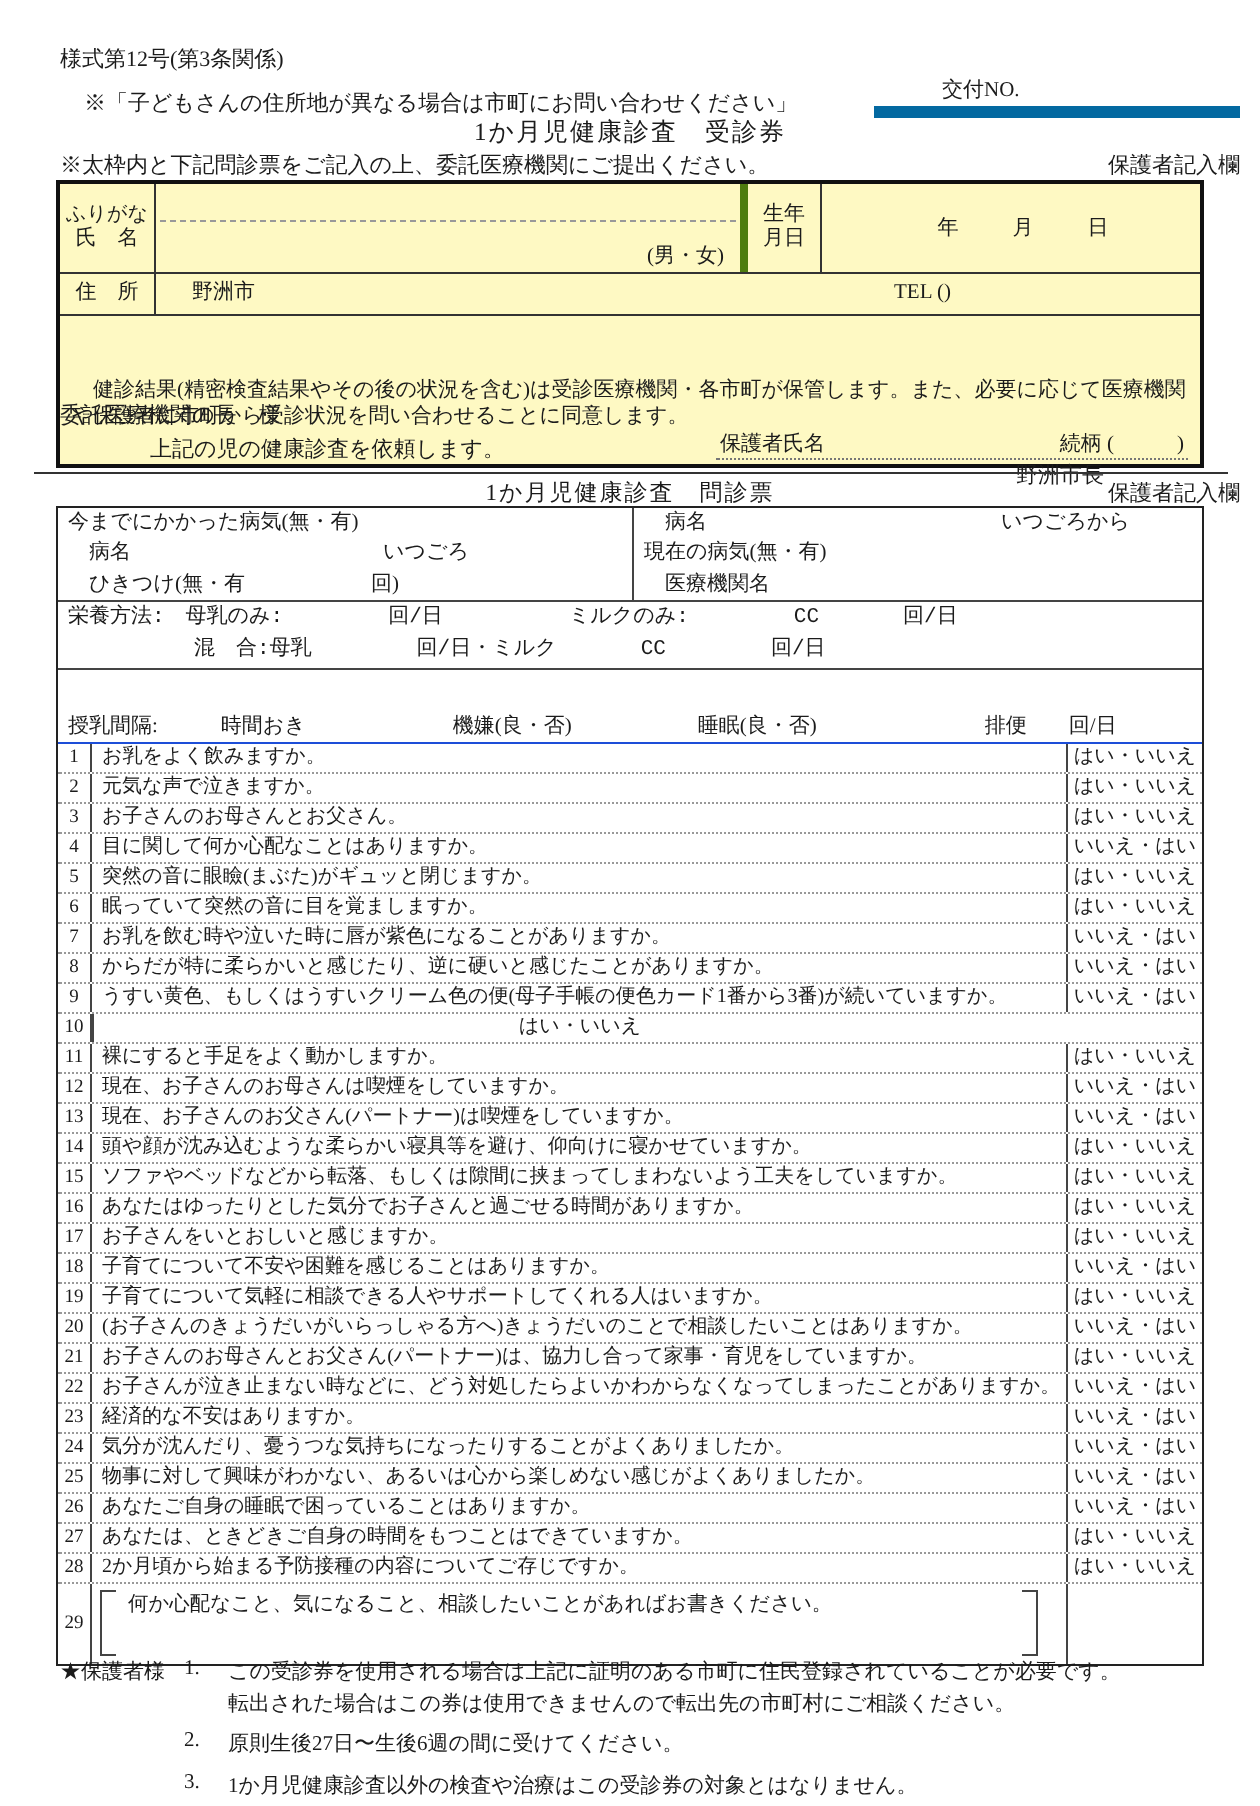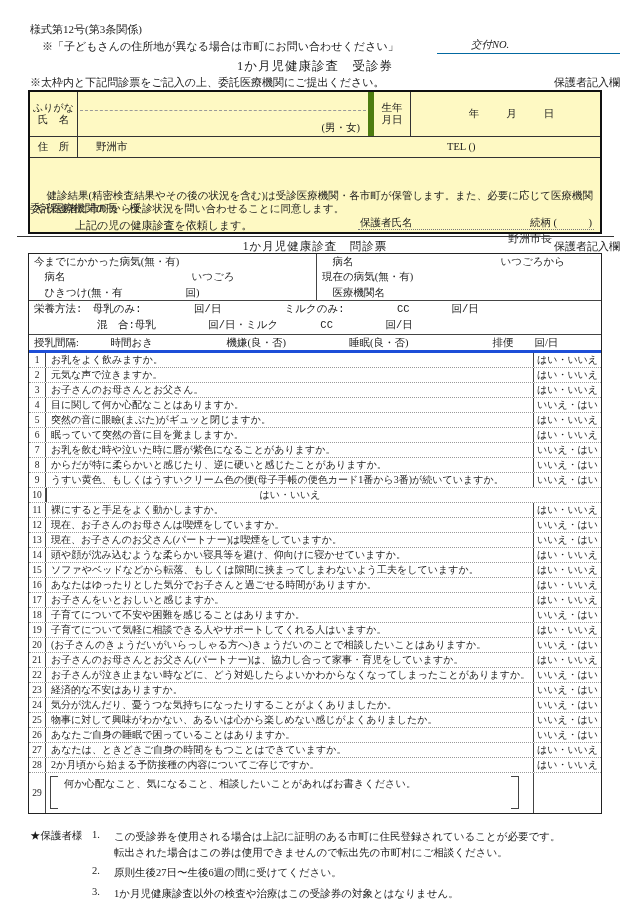--- a/index.html
+++ b/index.html
@@ -6,29 +6,29 @@
   .page{
     width:630px;height:903px;position:relative;background:#ffffff;
     font-family:"Liberation Serif","DejaVu Serif",serif;color:#1b1b1b;
     margin:0 auto;overflow:hidden;
   }
   .pre{white-space:pre;}
   
   .form-no{position:absolute;top:22px;left:30px;font-size:11px;}
   .hline2{position:absolute;top:38px;left:42px;right:10px;display:flex;justify-content:space-between;align-items:flex-end;}
   .addr-note{font-size:11px;}
-  .issue-box{width:183px;border-bottom:1px solid #0369a1;font-size:10.5px;padding:0 0 1px 34px;box-sizing:border-box;font-style:italic;}
+  .issue-box{width:183px;border-bottom:6px solid #0369a1;font-size:10.5px;padding:0 0 1px 34px;box-sizing:border-box;}
   .title1{position:absolute;top:58px;left:0;width:100%;text-align:center;font-size:12.5px;letter-spacing:1px;}
   .hline4{position:absolute;top:75px;left:30px;right:10px;display:flex;justify-content:space-between;font-size:11px;}
   
   .vtable{position:absolute;top:90px;left:28px;width:574px;border:2px solid #111;box-sizing:border-box;font-size:10.5px;background:#fef9c3;}
   .vrow1{display:grid;grid-template-columns:48px 296px 37px 1fr;border-bottom:1px solid #333;height:44px;}
   .vlabelcell{border-right:1px solid #333;text-align:center;display:flex;flex-direction:column;justify-content:center;line-height:12px;}
   .vlabelcell .small{font-size:10px;}
-  .vname{display:flex;flex-direction:column;border-right:6px solid #4d7c0f;}
+  .vname{display:flex;flex-direction:column;border-right:4px solid #4d7c0f;}
   .vfurigana{height:18px;border-bottom:1px dashed #999;margin:0 2px;}
   .vnamearea{flex:1;display:flex;align-items:flex-end;justify-content:flex-end;padding:0 8px 1px 0;}
   .vbirth{border-right:1px solid #333;display:flex;flex-direction:column;justify-content:center;text-align:center;line-height:12px;}
   .vdate{display:flex;align-items:center;justify-content:center;gap:27px;padding-left:12px;}
   .vrow2{display:grid;grid-template-columns:48px 1fr;border-bottom:1px solid #333;height:20px;line-height:20px;}
   .vrow2 .vlabel2{border-right:1px solid #333;text-align:center;}
   .vaddr{display:flex;padding-left:18px;}
   .telwrap{margin-left:auto;display:flex;width:147px;justify-content:flex-start;padding-right:6px;}
   .vrow3{padding:2px 6px 2px 6px;}
   .consent{font-size:10.5px;line-height:13px;margin-top:29px;}
@@ -44,21 +44,21 @@
   .qheader .qtitle{position:absolute;left:0;width:574px;text-align:center;letter-spacing:1px;}
   .qheader .qright{position:absolute;right:0;font-size:11px;}
   
   .qtable{position:absolute;top:253px;left:28px;width:574px;border:1.5px solid #222;box-sizing:border-box;font-size:10.5px;background:#fff;}
   .split{display:grid;grid-template-columns:287px 1fr;border-bottom:1px solid #444;}
   .split .rightcell{border-left:1px solid #444;}
   .r1 div{line-height:17px;padding-left:5px;}
   .r2 div.line{line-height:15.3px;padding-left:5px;}
   .r3{border-bottom:1px solid #444;}
   .r3 div{line-height:16.5px;padding-left:5px;font-family:Liberation Mono, monospace;}
-  .r4{border-bottom:3px solid #1d4ed8;}
+  .r4{border-bottom:1px solid #1d4ed8;margin-top:21px;}
   .r4 div{line-height:15px;padding-left:5px;}
   .qrow{display:grid;grid-template-columns:17px 1fr 68px;height:14px;line-height:14px;font-size:10px;}
   .qrow + .qrow{border-top:1px dotted #999;}
   .qnum{text-align:center;border-right:1px solid #444;font-size:9.5px;}
   .qtext{padding-left:5px;white-space:nowrap;overflow:hidden;}
   .qans{text-align:center;border-left:1px solid #444;}
   .q29{display:grid;grid-template-columns:17px 1fr 68px;height:40px;border-top:1px dotted #999;}
   .q29 .qnum{display:flex;align-items:center;justify-content:center;border-right:1px solid #444;}
   .q29cell{position:relative;}
   .q29 .qans29{border-left:1px solid #444;}

